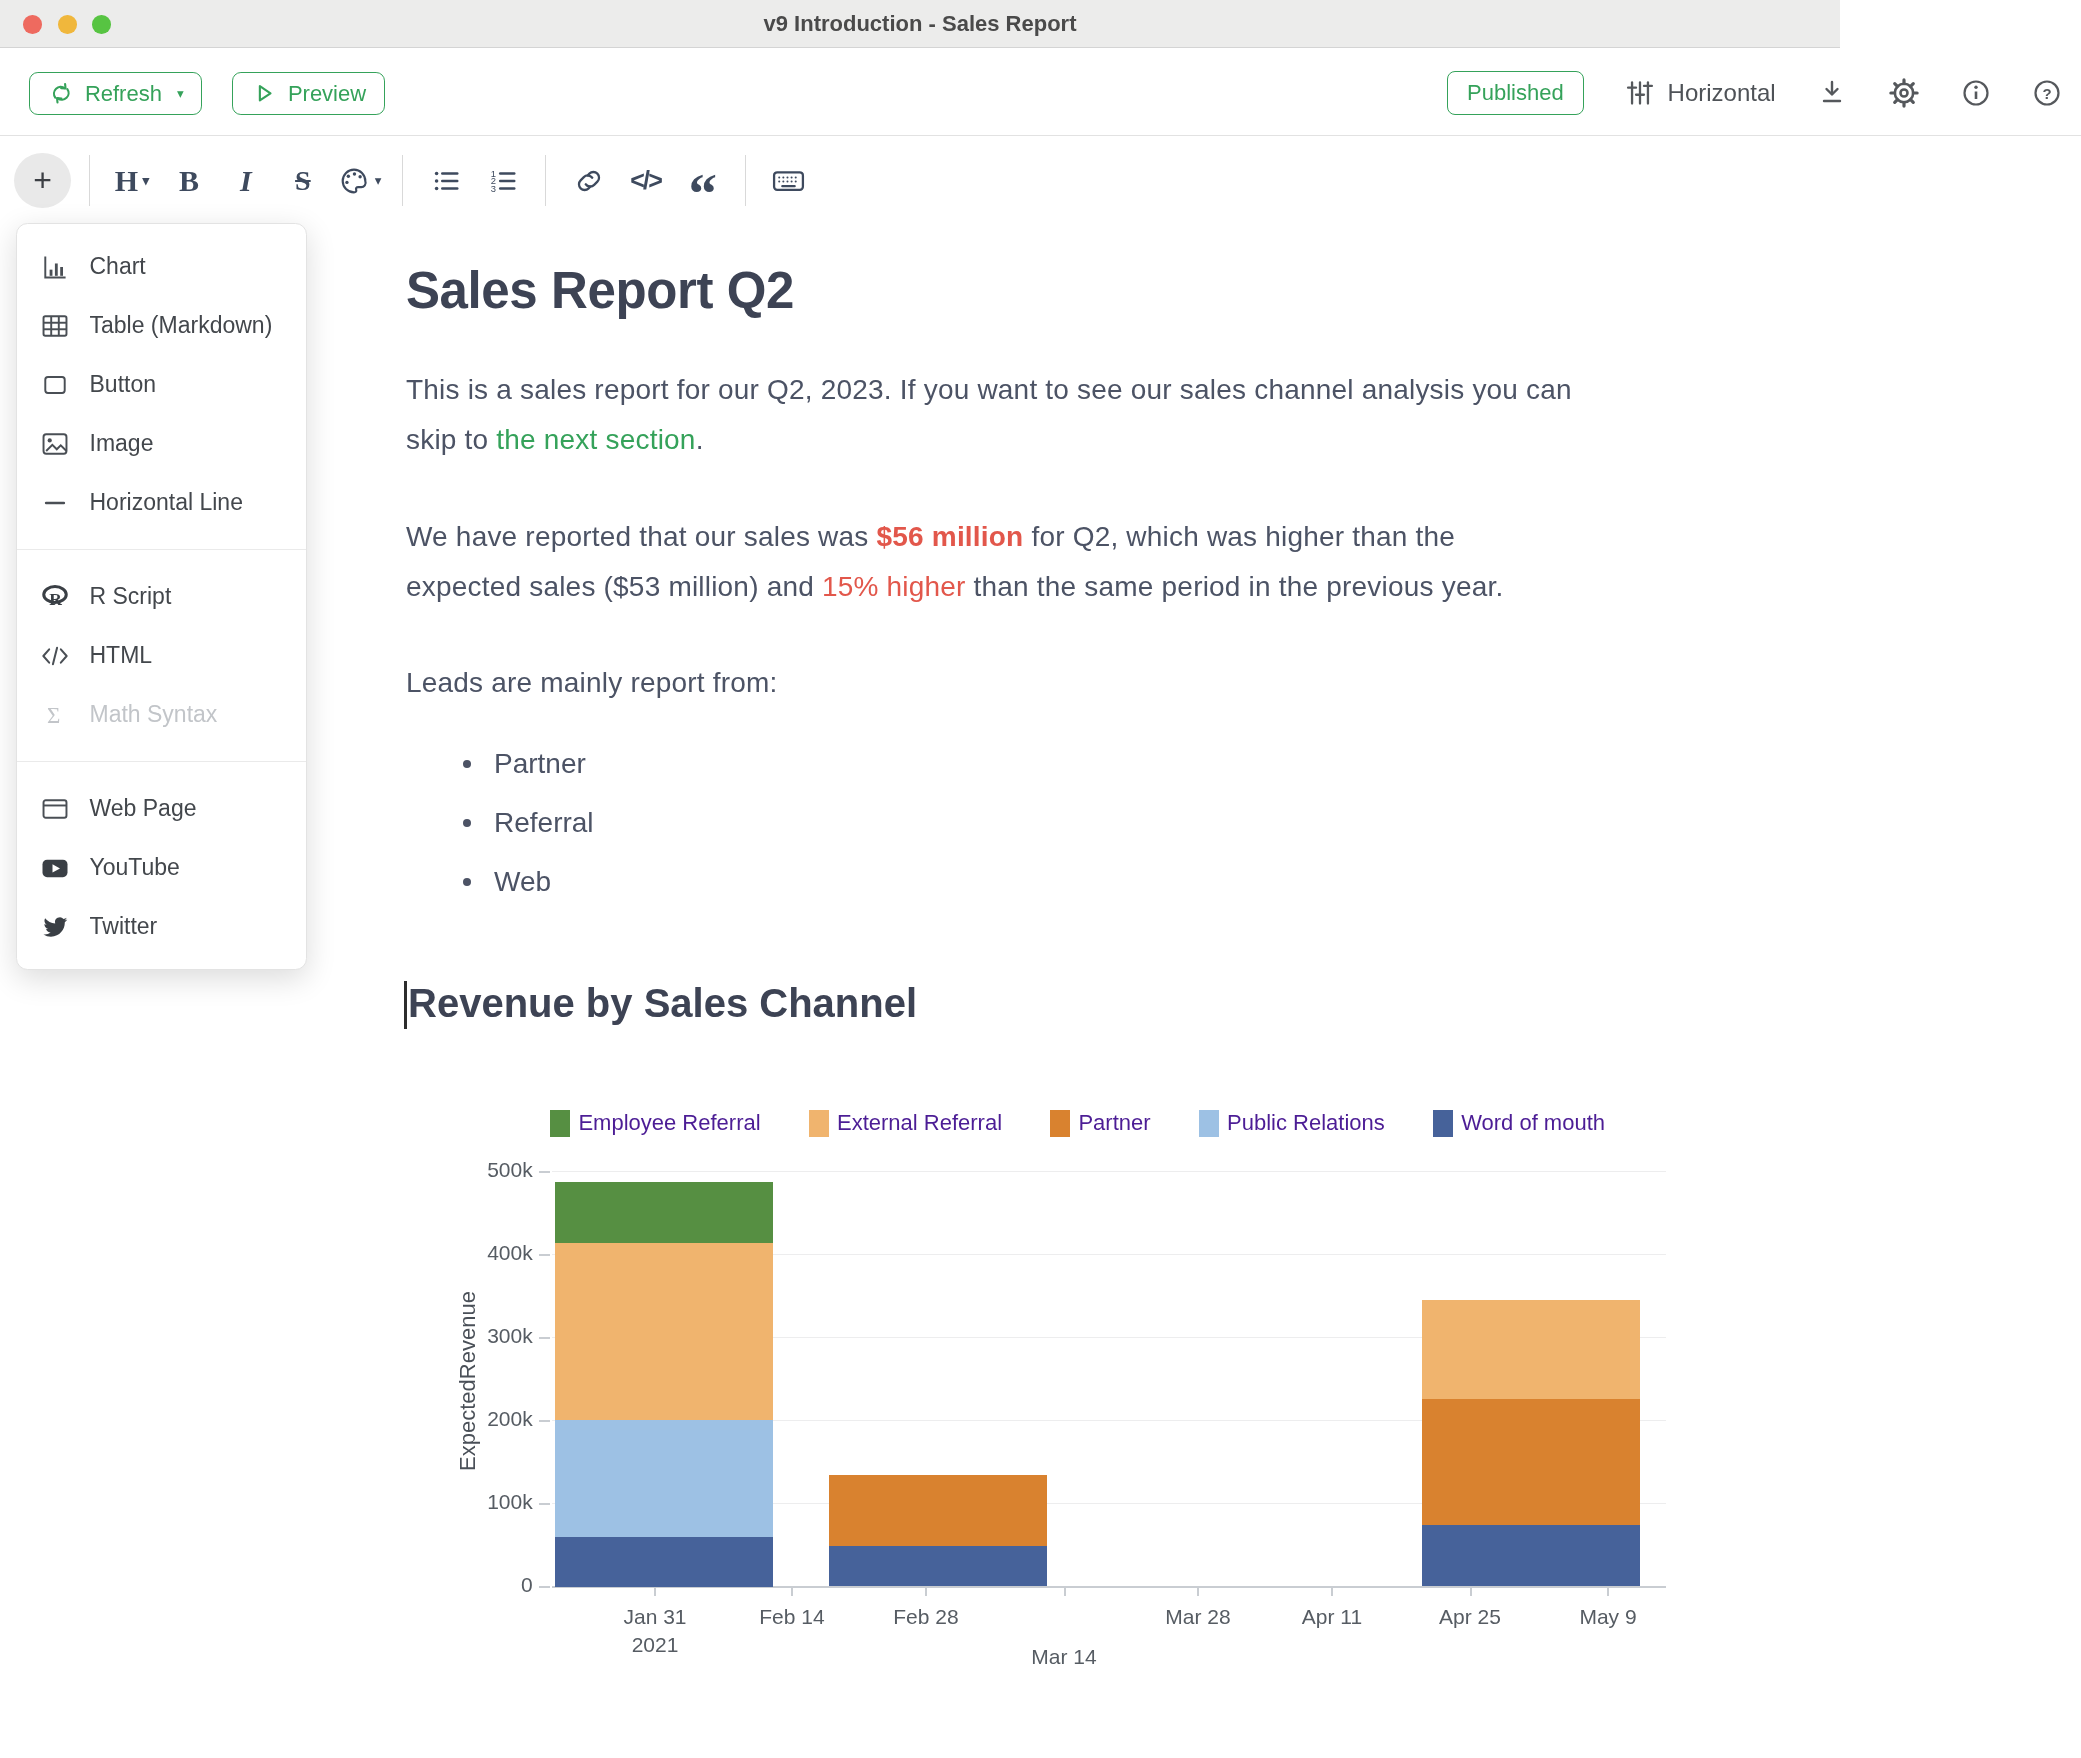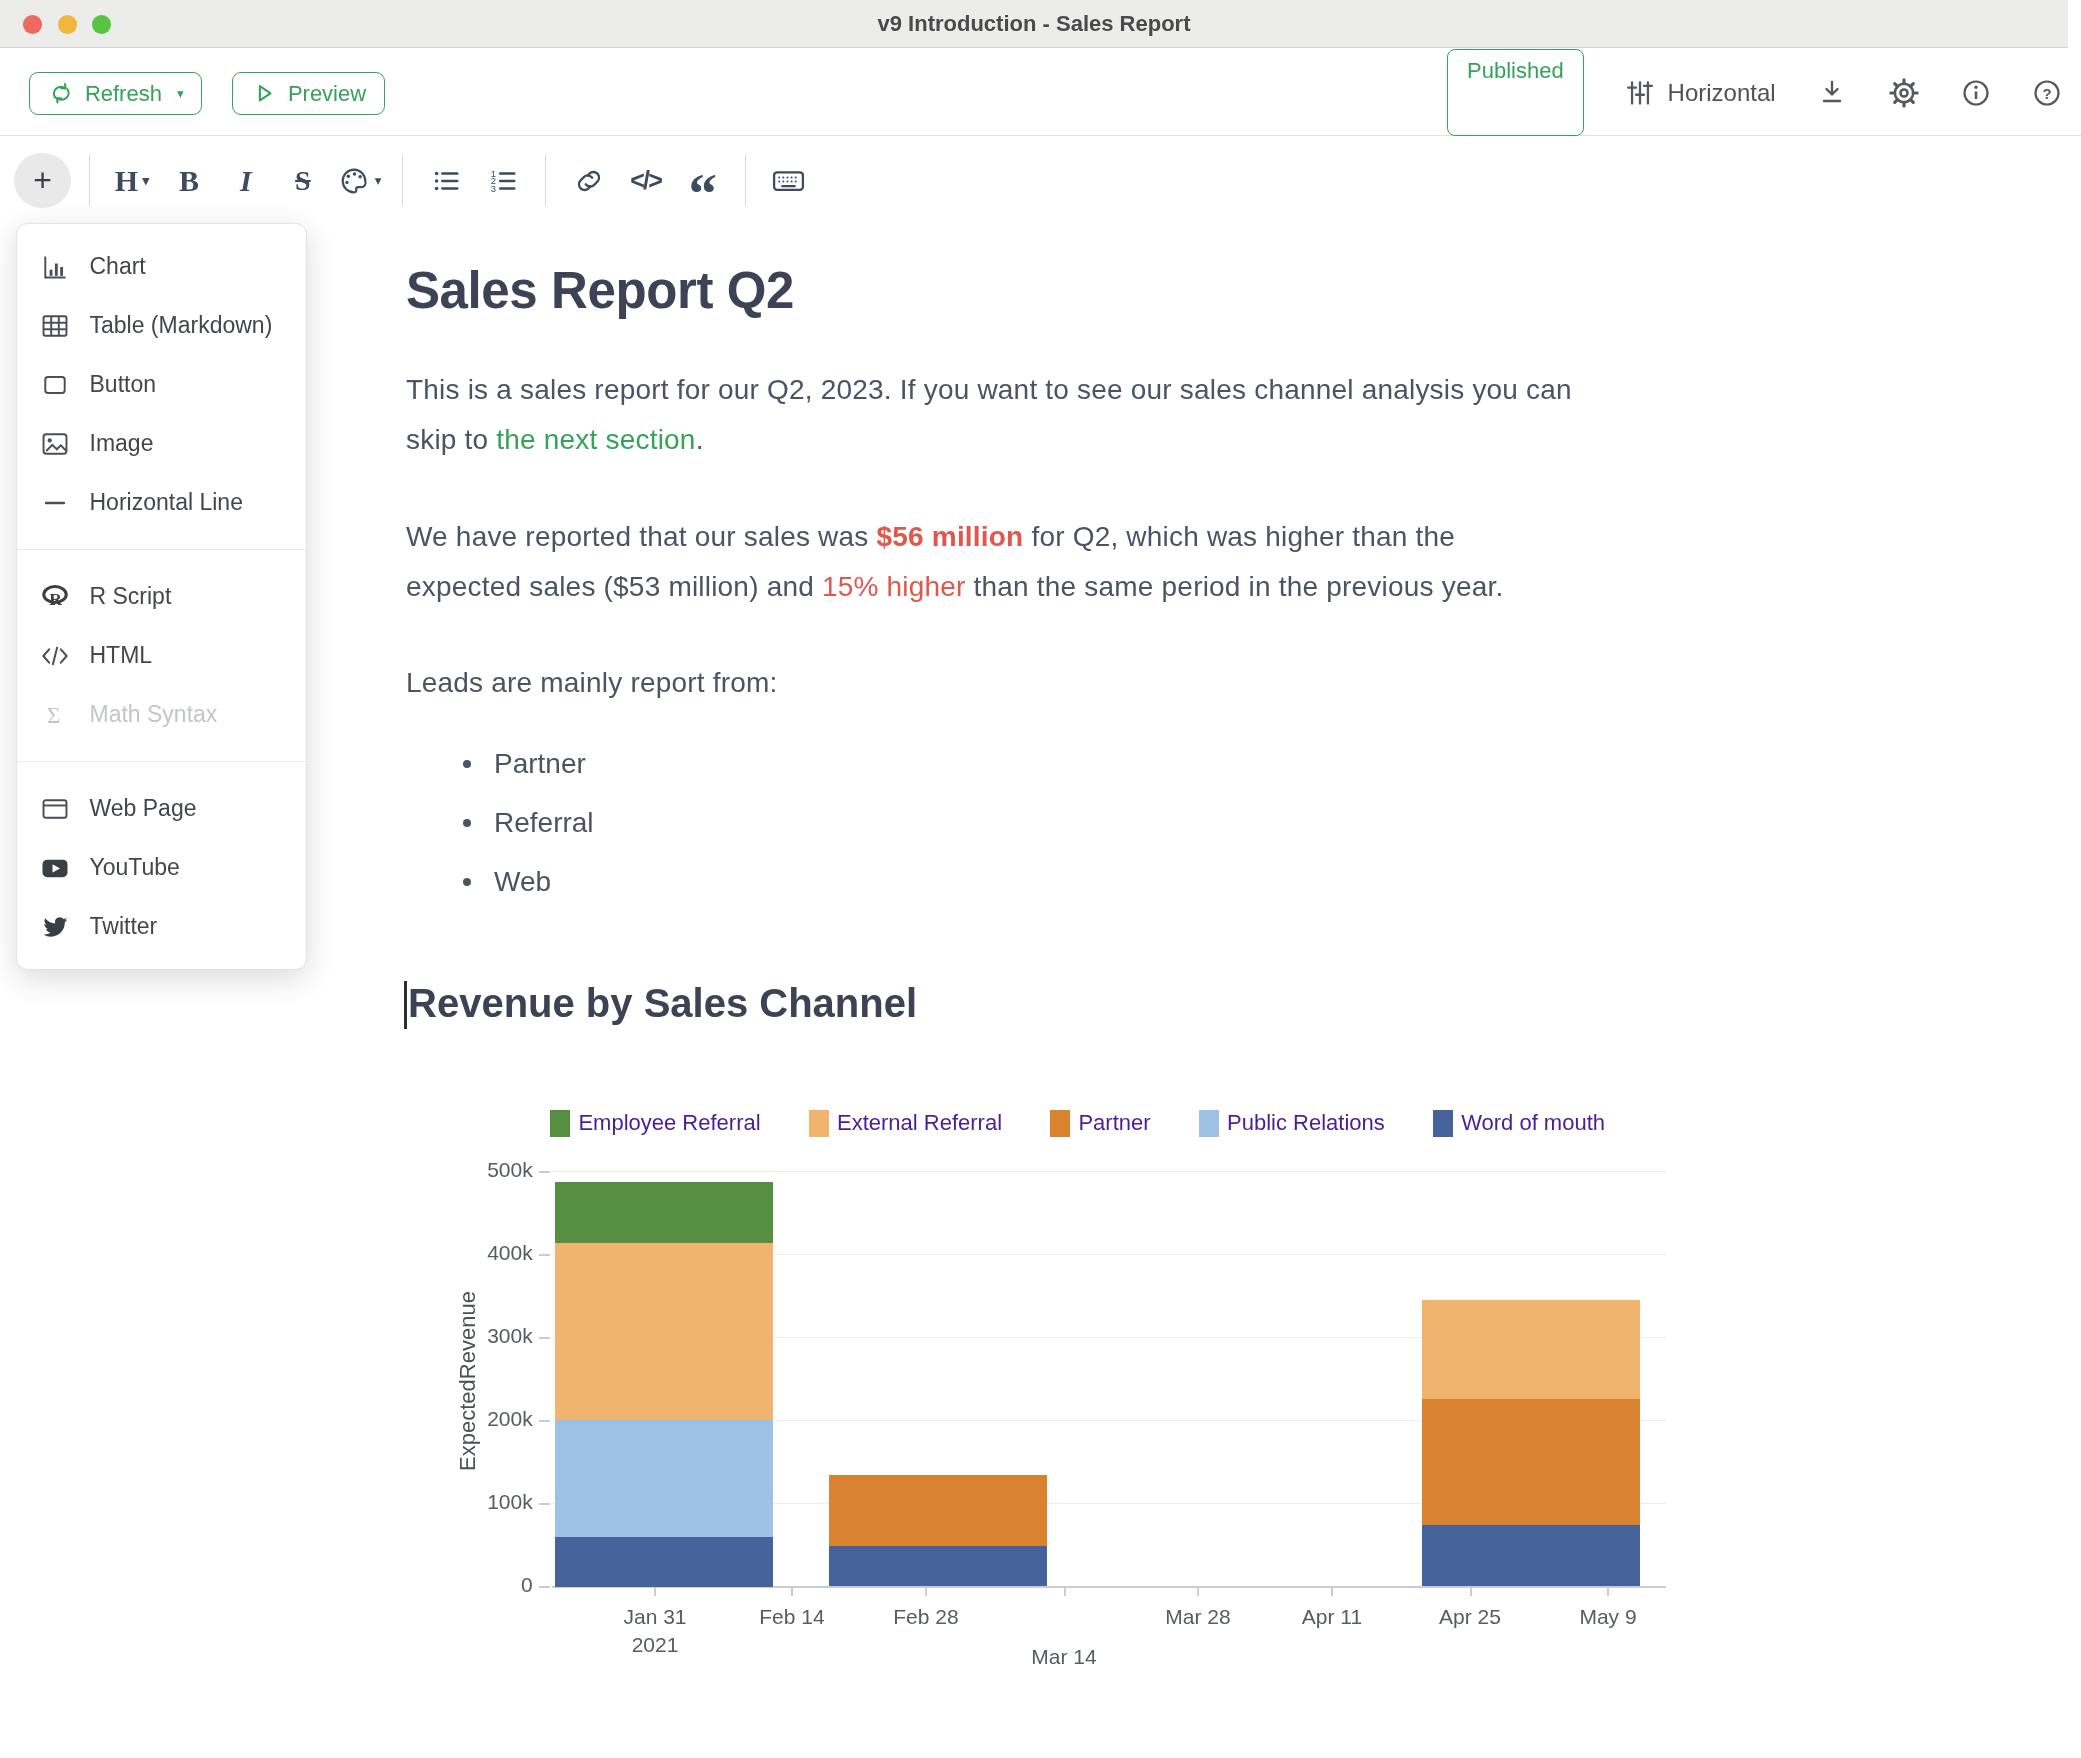--- a/index.html
+++ b/index.html
@@ -1,34 +1,34 @@
 <!DOCTYPE html>
 <html style="font-size:14px"><head>
 <meta charset="utf-8">
 <style>
   * { margin:0; padding:0; box-sizing:border-box; }
   html,body { width:2082px; height:1758px; background:#fff; overflow:hidden;
               font-family:"Liberation Sans", sans-serif; }
 
   
-  #titlebar { position:absolute; left:0; top:0; width:2068px; height:48px;
+  #titlebar { position:absolute; left:0; top:0; width:1840px; height:48px;
               background:#ececeb; border-bottom:0.9px solid #d4d4d4; }
   .traffic { position:absolute; top:15px; width:18.6px; height:18.6px; border-radius:50%; }
   #win-title { position:absolute; top:10.6px; width:100%; text-align:center;
                font-size:22px; font-weight:bold; color:#4a4a4a; }
 
   
   #actionbar { position:absolute; left:0; top:49px; width:2082px; height:87px;
                background:#fff; border-bottom:0.9px solid #e2e2e2; }
   .gbtn { position:absolute; top:23px; height:43px; border:1.8px solid var(--green);
           border-radius:8.9px; color:var(--green); font-size:22px;
           display:flex; align-items:center; gap:10.6px; padding:0 17.7px; background:#fff; }
   .gbtn svg { display:block; }
   .right-group { position:absolute; right:20.4px; top:0; height:87px;
-                 display:flex; gap:41px; color:#55585c; }
+                 display:flex; align-items:center; gap:41px; color:#55585c; }
   .pill { border:1.8px solid var(--green); border-radius:8px; color:var(--green);
           font-size:22px; padding:8px 19.5px; }
   .param { display:flex; align-items:center; gap:12.4px; font-size:24px; color:#4e5257; }
   .icon-btn { display:flex; align-items:center; }
 
   
   #formatbar { position:absolute; left:0; top:137px; width:2082px; height:87px; background:#fff;
                display:flex; align-items:center; color:#3e4a5e; }
   .fmt { display:flex; align-items:center; justify-content:center; height:62px; min-width:50px;
          margin:0 3.5px; font-size:26.6px; color:#3e4a5e; }

